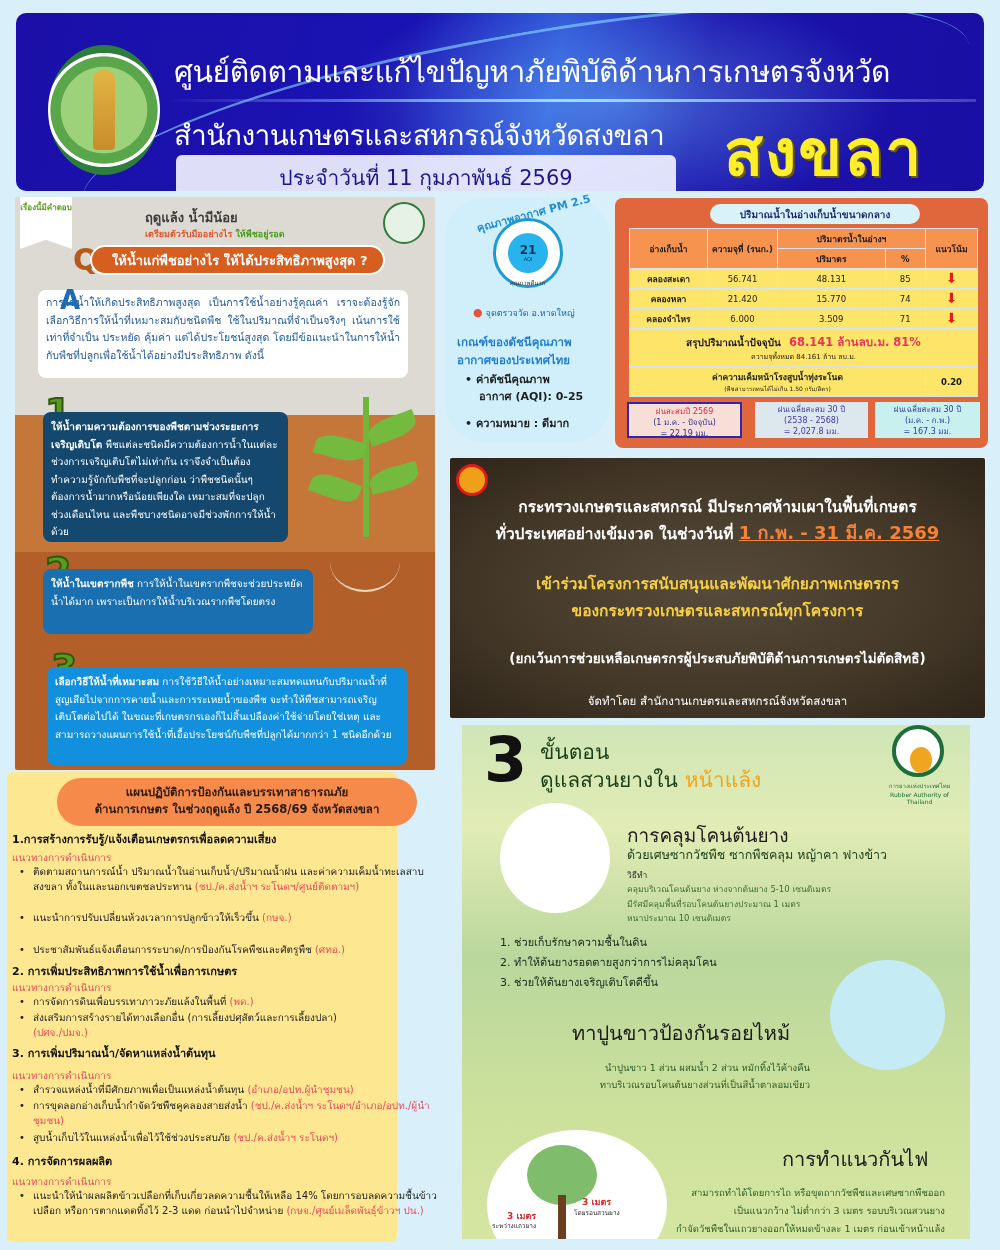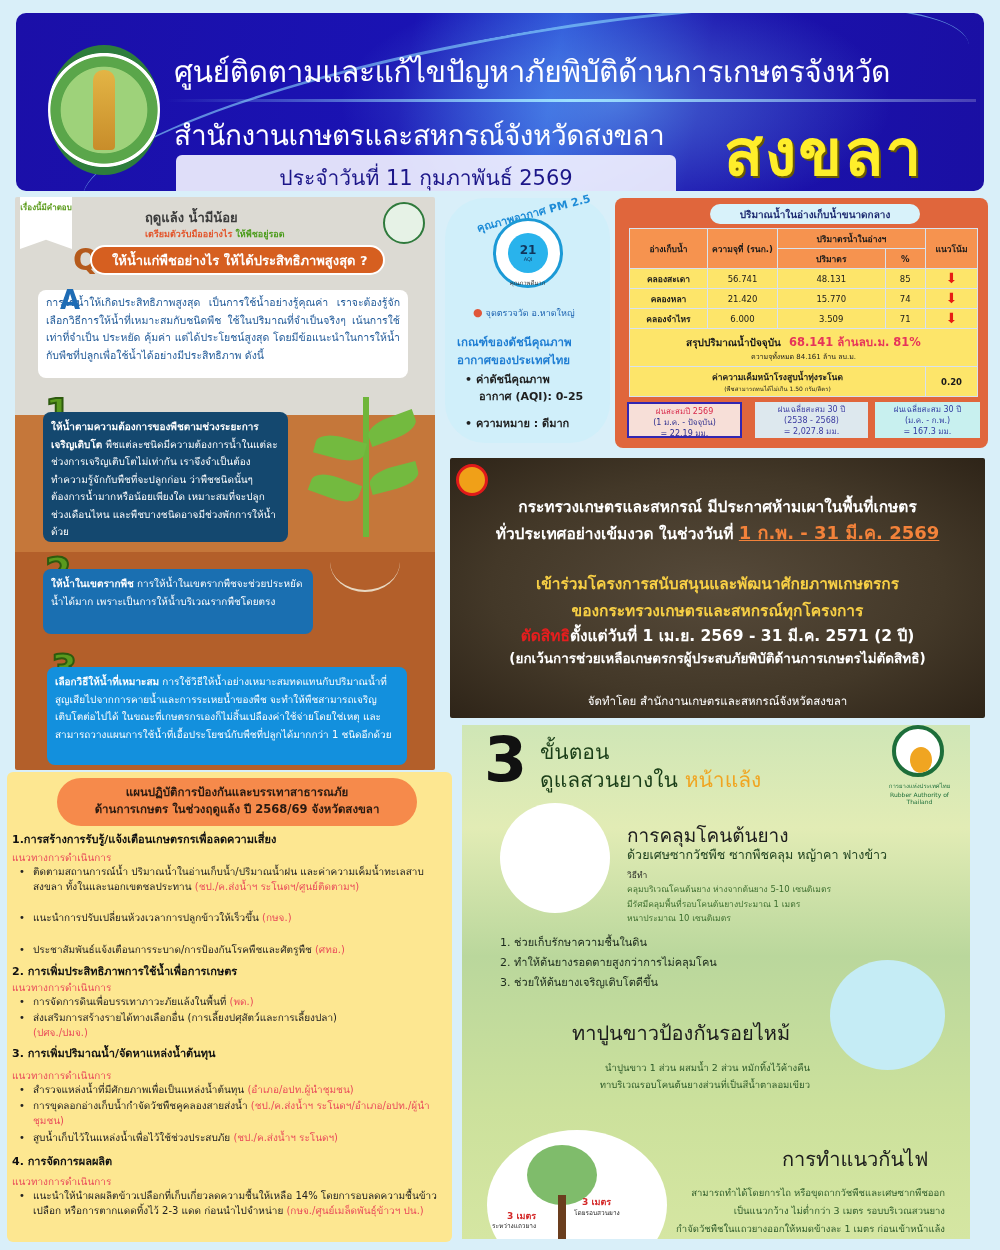--- a/index.html
+++ b/index.html
@@ -81,21 +81,21 @@
 #ban{left:450px;top:458px;width:535px;height:260px;background:radial-gradient(ellipse at center,#564a3a 0%,#433828 60%,#2e2418 100%);border-radius:2px;overflow:hidden}
 #ban .icon{position:absolute;left:6px;top:6px;width:32px;height:32px;border-radius:50%;border:3px solid #e01a1a;background:#f0a018}
 .ban-l{position:absolute;left:0;width:535px;text-align:center;color:#fff;font-weight:bold;font-size:15.5px;white-space:nowrap}
 #ban-1{top:36px}#ban-2{top:60px}#ban-3{top:86px}#ban-4{top:113px;color:#f7cf45}#ban-5{top:140px;color:#f7cf45}#ban-6{top:165px}#ban-7{top:189px;font-size:13.5px}
 #ban-2 u{color:#f3823a;font-size:18px}
 #ban-3 .y{color:#f7cf45}
 #ban-6 .r{color:#e61e1e}
 #ban-foot{left:0;top:234px;width:535px;text-align:center;color:#fff;font-size:11.5px}
 
 
-#plan{left:7px;top:772px;width:445px;height:470px;background:#fde791;border-radius:6px}
+#plan{left:7px;top:772px;width:390px;height:470px;background:#fde791;border-radius:6px}
 #plan-title{left:50px;top:6px;width:360px;height:48px;border-radius:24px;background:#f68a4b;color:#2a1a10;font-size:11.5px;font-weight:bold;text-align:center;line-height:17px;padding-top:6px}
 .p-h{position:absolute;left:5px;font-size:11px;font-weight:bold;color:#111;white-space:nowrap}
 .p-s{position:absolute;left:5px;font-size:10px;color:#e94b5a;white-space:nowrap}
 .p-li{position:absolute;left:12px;font-size:10px;color:#222;line-height:15px;width:418px}
 .p-li:before{content:"•";position:absolute;left:0}
 .p-li span.txt{display:block;padding-left:14px}
 .p-li em{font-style:normal;color:#e94b5a}
 
 
 #rub{left:462px;top:725px;width:508px;height:514px;background:linear-gradient(#cfe6b6 0%,#e2ecb5 20%,#bad79c 45%,#cce19c 75%,#d5e6a2 100%);overflow:hidden}
@@ -256,21 +256,20 @@
       <div>= 167.3 มม.</div>
   </div>
 </div>
 
 <div id="ban" class="abs">
   <div class="icon"></div>
   <div id="ban-1" class="ban-l">กระทรวงเกษตรและสหกรณ์ มีประกาศห้ามเผาในพื้นที่เกษตร</div>
   <div id="ban-2" class="ban-l"><span>ทั่วประเทศอย่างเข้มงวด ในช่วงวันที่  </span><u>1 ก.พ. - 31 มี.ค. 2569</u></div>
   <div id="ban-4" class="ban-l">เข้าร่วมโครงการสนับสนุนและพัฒนาศักยภาพเกษตรกร</div>
   <div id="ban-5" class="ban-l">ของกระทรวงเกษตรและสหกรณ์ทุกโครงการ</div>
-  <div id="ban-6" class="ban-l"><span class="r">ตัดสิทธิ</span><span>ตั้งแต่วันที่ 1 เม.ย. 2569 - 31 มี.ค. 2571 (2 ปี)</span></div>
   <div id="ban-7" class="ban-l">(ยกเว้นการช่วยเหลือเกษตรกรผู้ประสบภัยพิบัติด้านการเกษตรไม่ตัดสิทธิ)</div>
   <div id="ban-foot" class="abs">จัดทำโดย   สำนักงานเกษตรและสหกรณ์จังหวัดสงขลา</div>
 </div>
 
 <div id="plan" class="abs">
   <div id="plan-title" class="abs">
     <div>แผนปฏิบัติการป้องกันและบรรเทาสาธารณภัย</div>
       <div>ด้านการเกษตร ในช่วงฤดูแล้ง ปี 2568/69 จังหวัดสงขลา</div>
   </div>
 

